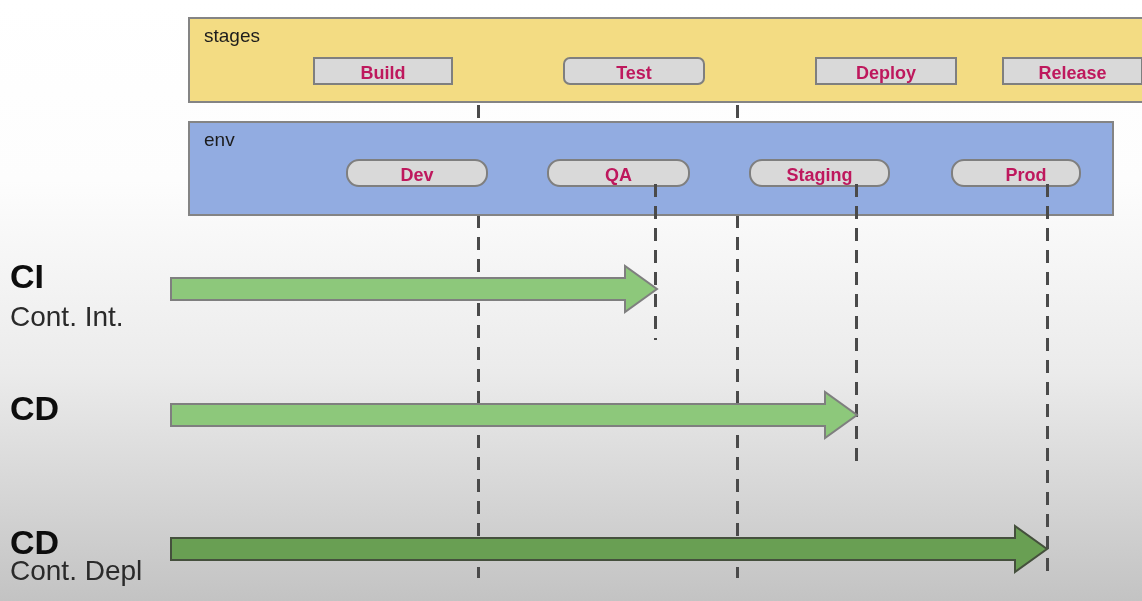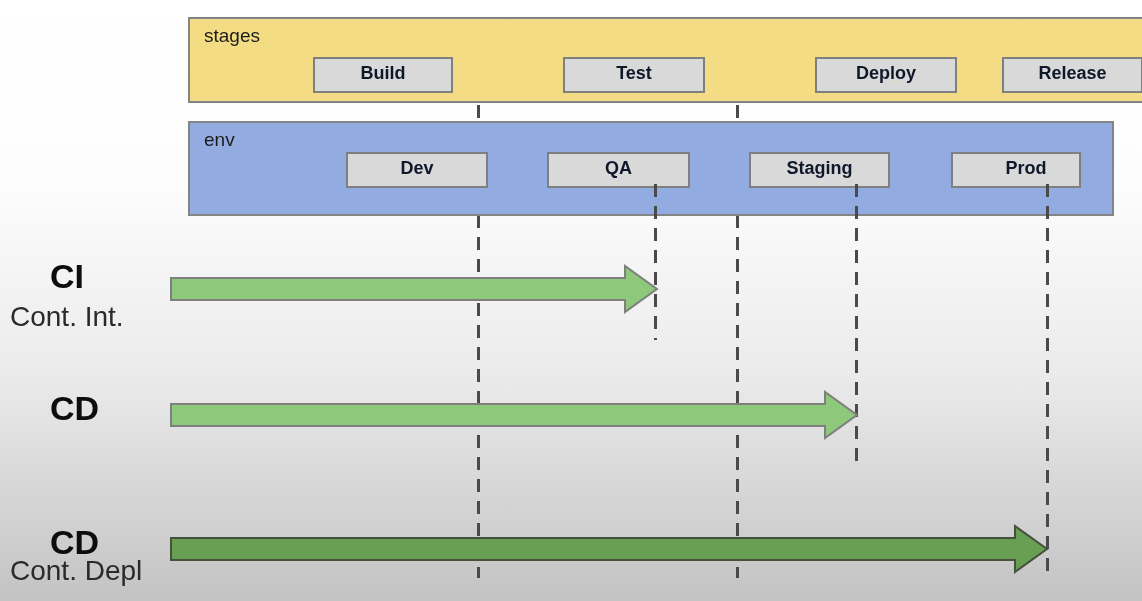--- a/index.html
+++ b/index.html
@@ -6,50 +6,50 @@
   body{font-family:"Liberation Sans","DejaVu Sans",sans-serif;}
   .canvas{
     position:relative;width:1142px;height:601px;overflow:hidden;
     background:linear-gradient(180deg,#ffffff 0%,#fdfdfd 30%,#ebebeb 62%,#c3c3c3 100%);
   }
   .band{position:absolute;box-sizing:border-box;border:2px solid #848484;z-index:2;margin-left:33px;}
   .band-stages{left:155px;top:17px;width:973px;height:86px;background:#f3dc83;}
   .band-env{left:155px;top:121px;width:926px;height:95px;background:#92ace1;}
   .band-label{position:absolute;left:14px;top:6px;font-size:19px;color:#1c1c1c;}
   .box{
-    position:absolute;box-sizing:border-box;height:36px;background:#d9d9d9;
+    position:absolute;box-sizing:border-box;height:28px;background:#d9d9d9;
     border:2px solid #7f7f7f;text-align:center;font-weight:bold;font-size:18px;
-    line-height:28px;color:#0f172a;
+    line-height:28px;color:#be185d;
   }
   .stage-box{top:38px;}
-  .env-box{top:29px;}
+  .env-box{top:36px;border-radius:13px;}
   .dash{
     position:absolute;width:3px;
     background:repeating-linear-gradient(180deg,#4a4a4a 0 13px,transparent 13px 22px);
   }
   .dash-back{z-index:1;}
   .dash-front{z-index:3;}
   .arrow{position:absolute;z-index:4;}
   .arrow-light{stroke:#7f7f7f;stroke-width:2;stroke-linejoin:miter;}
   .arrow-dark{stroke:#45503d;stroke-width:2;stroke-linejoin:miter;}
-  .row-abbr{position:absolute;left:10px;font-size:34px;font-weight:bold;color:#0d0d0d;line-height:1.1;margin-left:40px;}
+  .row-abbr{position:absolute;left:10px;font-size:34px;font-weight:bold;color:#0d0d0d;line-height:1.1;}
   .row-caption{position:absolute;left:10px;font-size:28px;color:#2a2a2a;line-height:1.1;}
 </style>
 </head>
 <body>
 
 <div class="canvas">
 
   <div class="dash dash-back" style="left:477px;top:105px;height:473px;"></div>
   <div class="dash dash-back" style="left:736px;top:105px;height:473px;"></div>
 
   <div class="band band-stages">
     <div class="band-label">stages</div>
     <div class="box stage-box" style="left:123px;width:140px;">Build</div>
-    <div class="box stage-box" style="left:373px;width:142px;">Test</div>
+    <div class="box stage-box" style="left:373px;width:142px;border-radius:7px;">Test</div>
     <div class="box stage-box" style="left:812px;width:141px;">Release</div>
     <div class="box stage-box" style="left:625px;width:142px;">Deploy</div>
   </div>
 
   <div class="band band-env">
     <div class="band-label">env</div>
     <div class="box env-box" style="left:156px;width:142px;">Dev</div>
     <div class="box env-box" style="left:357px;width:143px;">QA</div>
     <div class="box env-box" style="left:559px;width:141px;">Staging</div>
     <div class="box env-box" style="left:761px;width:130px;padding-left:20px;">Prod</div>

